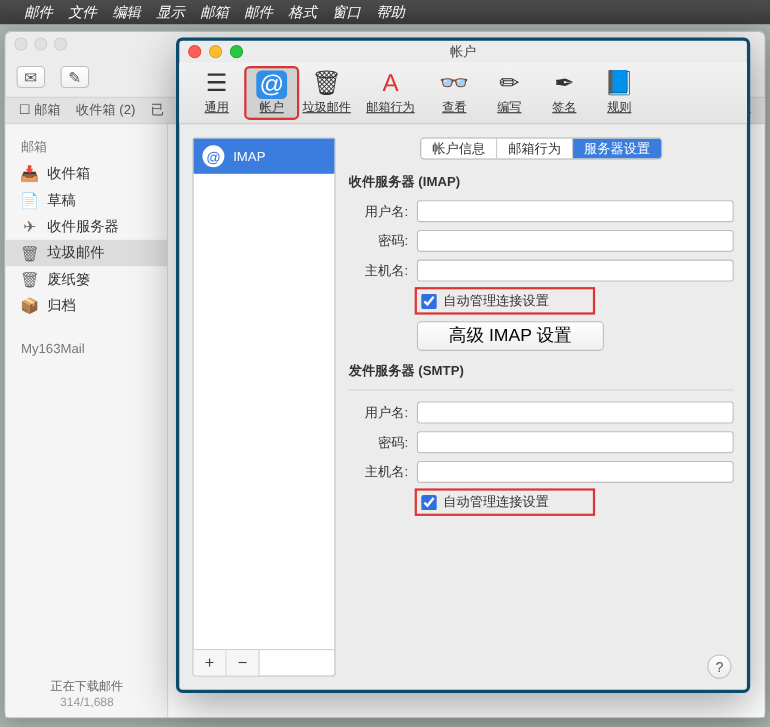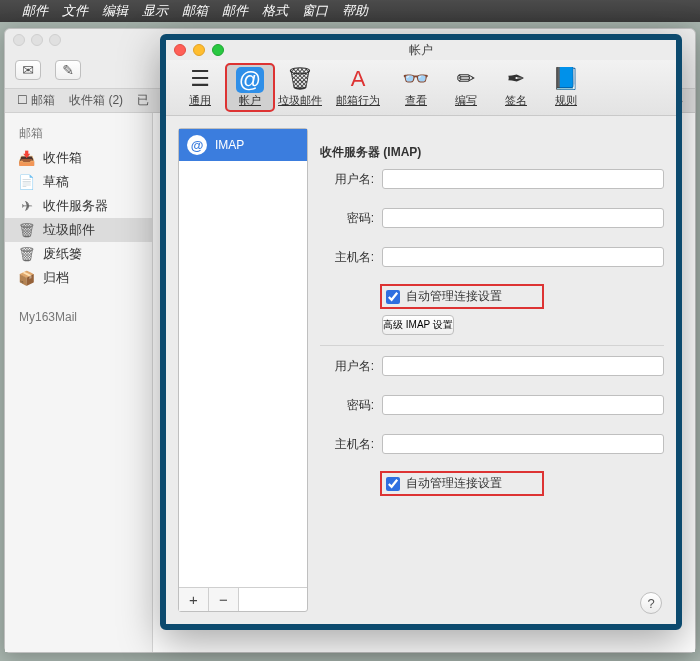--- a/index.html
+++ b/index.html
@@ -21,21 +21,21 @@
   .sidebar { width: 148px; background: #f5f5f5; border-right: 1px solid #d8d8d8; padding: 10px 0; font-size: 13px; }
   .sb-heading { color:#777; font-size: 12px; padding: 2px 14px 4px; }
   .sb-item { display:flex; align-items:center; gap: 8px; padding: 3px 14px; color:#333; }
   .sb-item.selected { background: #dcdcdc; }
   .sb-item .ic { width: 16px; display:flex; justify-content:center; color:#6a6a6a; font-size: 14px; }
   .sb-group2 { margin-top: 18px; }
   .mail-content { flex:1; background: #fff; }
   .mail-status { position:absolute; bottom:6px; left:0; width:148px; text-align:center; font-size:11px; color:#666; line-height:1.3; }
 
   
-  .prefs-window { position: absolute; left: 160px; top: 34px; width: 522px; height: 596px; background: #ececec; border: 6px solid #0c4a6e; border-radius: 6px; box-shadow: 0 12px 40px rgba(0,0,0,0.35); }
+  .prefs-window { position: absolute; left: 160px; top: 34px; width: 522px; height: 596px; background: #ececec; border: 3px solid #0c4a6e; border-radius: 6px; box-shadow: 0 12px 40px rgba(0,0,0,0.35); }
   .prefs-titlebar { height: 20px; display:flex; align-items:center; justify-content:center; font-size:12px; color:#444; position:relative; }
   .traffic { position:absolute; left:8px; top:4px; display:flex; gap:7px; }
   .traffic .dot { width:12px; height:12px; border-radius:50%; }
   .dot.red { background:#ff5f57; border:1px solid #e24b41; }
   .dot.yellow { background:#ffbd2e; border:1px solid #e1a125; }
   .dot.green { background:#28c840; border:1px solid #1fa532; }
 
   .prefs-toolbar { height: 56px; border-bottom:1px solid #c9c9c9; display:flex; align-items:flex-end; padding: 0 10px 4px; gap: 2px; background: linear-gradient(#f2f2f2,#e3e3e3); }
   .pt-item { width: 48px; text-align:center; font-size:11px; color:#333; border:1px solid transparent; border-radius:4px; padding-top:2px; }
   .pt-item.selected { background:#d0d0d0; border:1px solid #b8b8b8; outline: 2px solid #d33; outline-offset:-1px; }
@@ -50,32 +50,32 @@
   .acct-buttons button { flex:0 0 30px; border:none; border-right:1px solid #cfcfcf; background:#f6f6f6; font-size:15px; color:#444; }
 
   .acct-detail { flex:1; display:flex; flex-direction:column; }
   .seg { display:flex; justify-content:center; margin: 0 0 12px; }
   .seg-control { display:flex; border:1px solid #b2b2b2; border-radius:4px; overflow:hidden; font-size:12px; height:20px; }
   .seg-control div { padding: 2px 10px; background:#fff; color:#333; border-right:1px solid #c7c7c7; display:flex; align-items:center;}
   .seg-control div:last-child { border-right:none; }
   .seg-control div.active { background:#3a7ddc; color:#fff; }
 
   .form { font-size:12px; color:#333; }
-  .section-lbl { font-weight:600; margin: 16px 0 8px 0; }
-  .row { display:flex; align-items:center; margin-bottom:19px;justify-content:flex-end; }
+  .section-lbl { font-weight:600; margin: 0 0 8px 0; }
+  .row { display:flex; align-items:center; margin-bottom:7px;justify-content:flex-end; }
   .row label { width: 54px; text-align:right; margin-right:8px; color:#333; }
   .row input[type=text], .row input[type=password], .row select { flex:1; height:20px; border:1px solid #bfbfbf; border-radius:3px; background:#fff; font-size:12px; padding:0 4px; }
   .row select { background: linear-gradient(#fff,#f1f1f1); }
   .select-wrap { position:relative; flex:1; display:flex; }
   .select-arrows { position:absolute; right:0; top:0; width:18px; height:20px; background:#2f6fe0; border-radius:0 3px 3px 0; display:flex; flex-direction:column; align-items:center; justify-content:center; color:#fff; font-size:7px; line-height:7px; }
   .chk-row { display:flex; align-items:center; gap:6px; margin-left:62px; margin-bottom:8px; padding:2px 4px;}
   .chk-row.redbox { outline:2px solid #d33; width:160px; }
   .chk-row input { accent-color:#2f6fe0; width:14px; height:14px; }
   .btn-inline { margin-left:62px; margin-bottom:10px; }
-  .btn-inline button { font-size:10px; background:linear-gradient(#fff,#efefef); border:1px solid #bfbfbf; border-radius:4px; padding:2px 0; }
+  .btn-inline button { font-size:16px; background:linear-gradient(#fff,#efefef); border:1px solid #bfbfbf; border-radius:4px; padding:2px 28px; }
   .divider { border-top:1px solid #d3d3d3; margin: 6px 0 10px; }
 
   .help-btn { position:absolute; right:14px; bottom:10px; width:22px; height:22px; border-radius:50%; border:1px solid #bfbfbf; background:linear-gradient(#fff,#ececec); font-size:13px; color:#555; display:flex; align-items:center; justify-content:center; }
 
   .compose-ic, .envelope-ic { width:26px; height:20px; border:1px solid #bfbfbf; border-radius:4px; display:flex; align-items:center; justify-content:center; font-size:14px; color:#555; background:linear-gradient(#fff,#f0f0f0); }
 </style>
 </head>
 <body>
 
 <div class="menubar">
@@ -134,20 +134,22 @@
           <span class="ic">📦</span>
           <span>归档</span>
         </div>
       <div class="sb-group2">
         <div class="sb-heading">My163Mail</div>
       </div>
     </div>
     <div class="mail-content"></div>
   </div>
   <div class="mail-status">
+    <div>正在下载邮件</div>
+    <div style="color:#999">314/1,688</div>
   </div>
 </div>
 
 <div class="prefs-window">
   <div class="prefs-titlebar">
     <div class="traffic">
       <div class="dot red"></div>
       <div class="dot yellow"></div>
       <div class="dot green"></div>
     </div>
@@ -195,20 +197,27 @@
         <div class="at">@</div>
         <span>IMAP</span>
       </div>
       <div class="acct-buttons">
         <button>+</button>
         <button>−</button>
       </div>
     </div>
 
     <div class="acct-detail">
+      <div class="seg">
+        <div class="seg-control">
+          <div>帐户信息</div>
+          <div>邮箱行为</div>
+          <div class="active">服务器设置</div>
+        </div>
+      </div>
 
       <div class="form">
         <div class="section-lbl">收件服务器 (IMAP)</div>
         <div class="row">
             <label>用户名:</label>
             <input type="text" value="" style="">
           </div>
         <div class="row">
             <label>密码:</label>
             <input type="password" value="" style="">
@@ -216,20 +225,21 @@
         <div class="row">
             <label>主机名:</label>
             <input type="text" value="" style="">
           </div>
         <div class="chk-row redbox">
           <input type="checkbox" checked="" style="">
           <span>自动管理连接设置</span>
         </div>
         <div class="btn-inline"><button>高级 IMAP 设置</button></div>
 
+        <div class="section-lbl">发件服务器 (SMTP)</div>
         <div class="divider"></div>
         <div class="row">
             <label>用户名:</label>
             <input type="text" value="" style="">
           </div>
         <div class="row">
             <label>密码:</label>
             <input type="password" value="" style="">
           </div>
         <div class="row">

